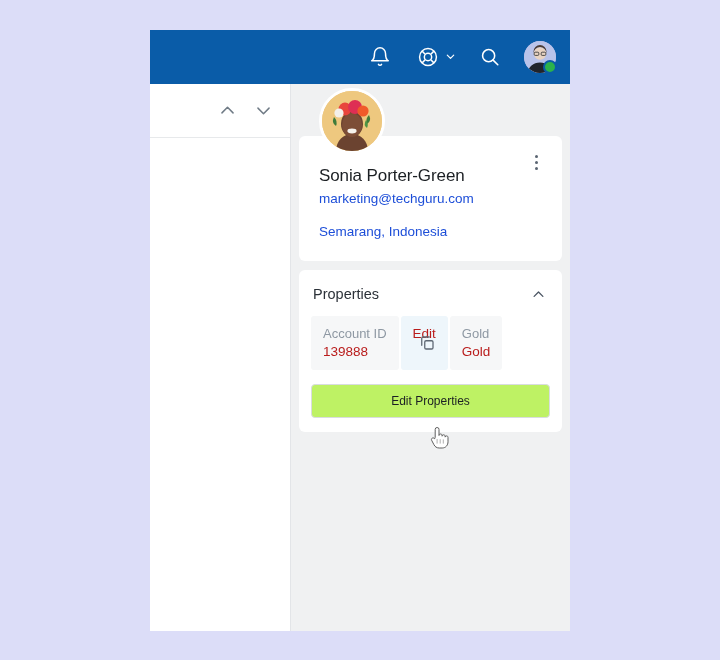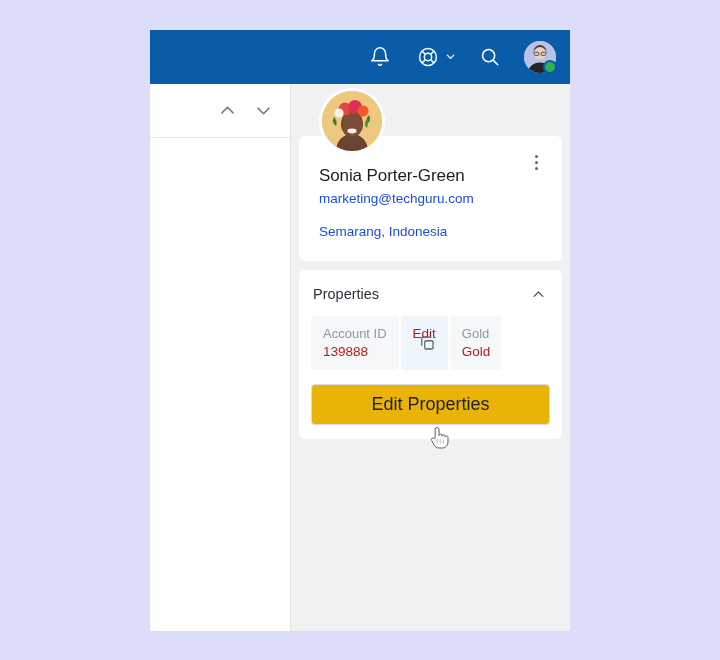--- a/index.html
+++ b/index.html
@@ -239,25 +239,25 @@
     transform: translateY(-50%);
     width: 18px;
     height: 18px;
     cursor: pointer;
   }
   .edit-btn {
     display: block;
     width: 100%;
     margin-top: 14px;
     padding: 9px 0;
-    background: #eab308;
+    background: #bef264;
     border: 1px solid #d9dce0;
     border-radius: 4px;
     font-family: "Liberation Sans", sans-serif;
-    font-size: 18px;
+    font-size: 12px;
     color: #1b1f23;
     cursor: pointer;
     box-sizing: border-box;
   }
 
   
   .cursor-pointer-icon {
     position: absolute;
     left: 428px;
     top: 425px;

